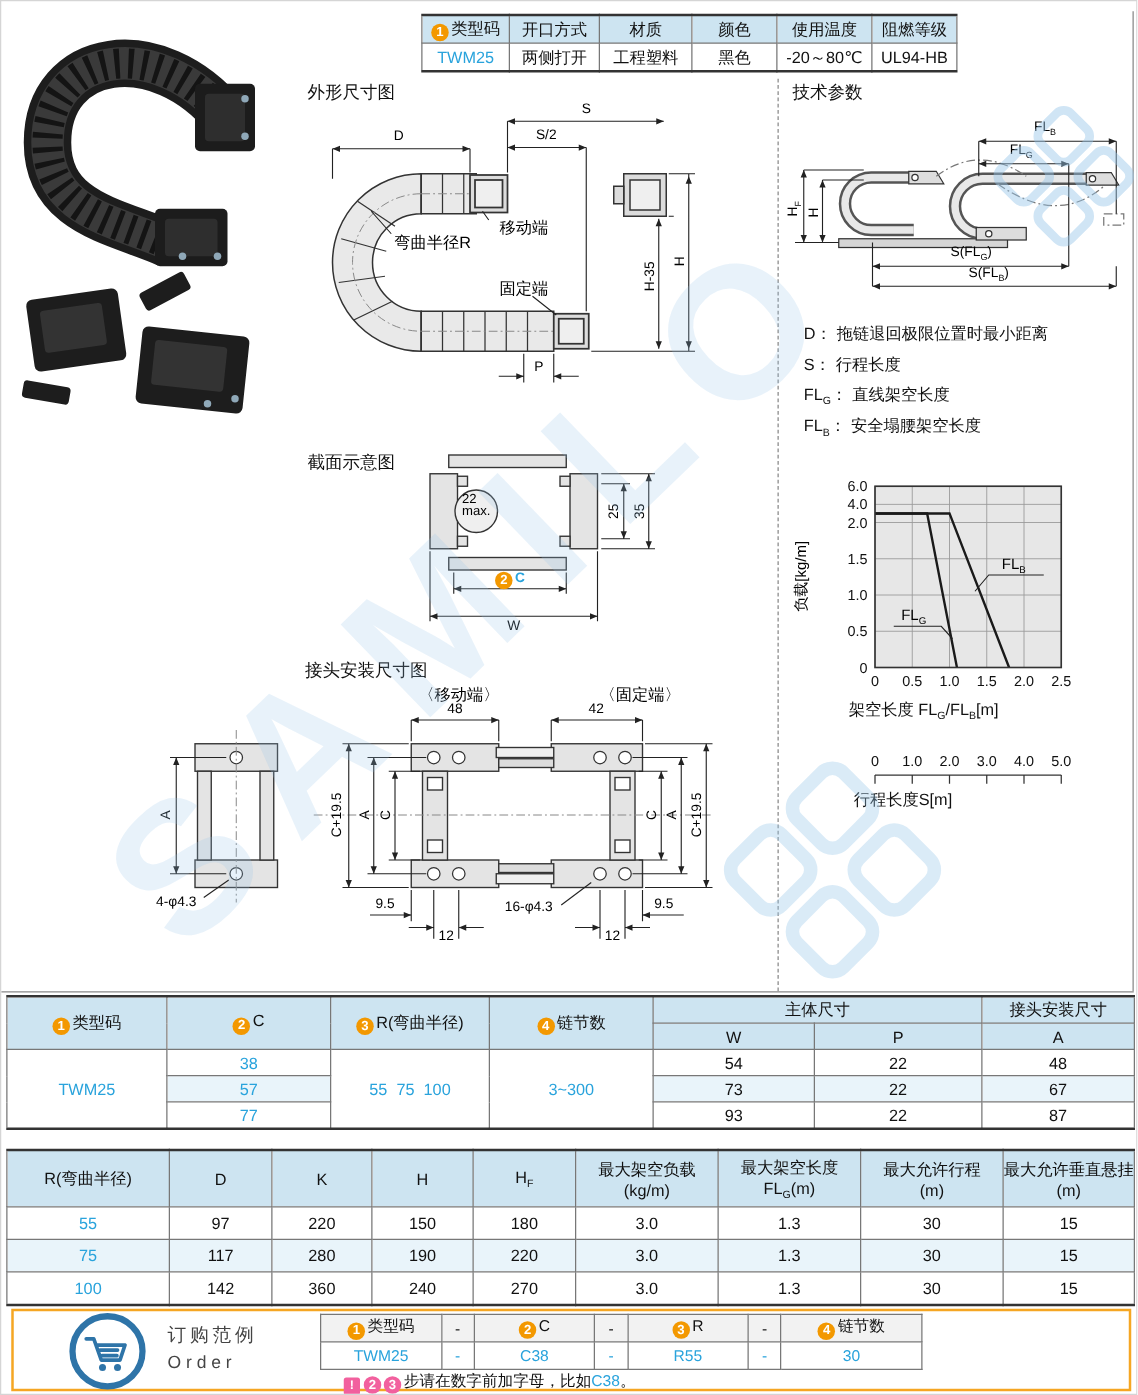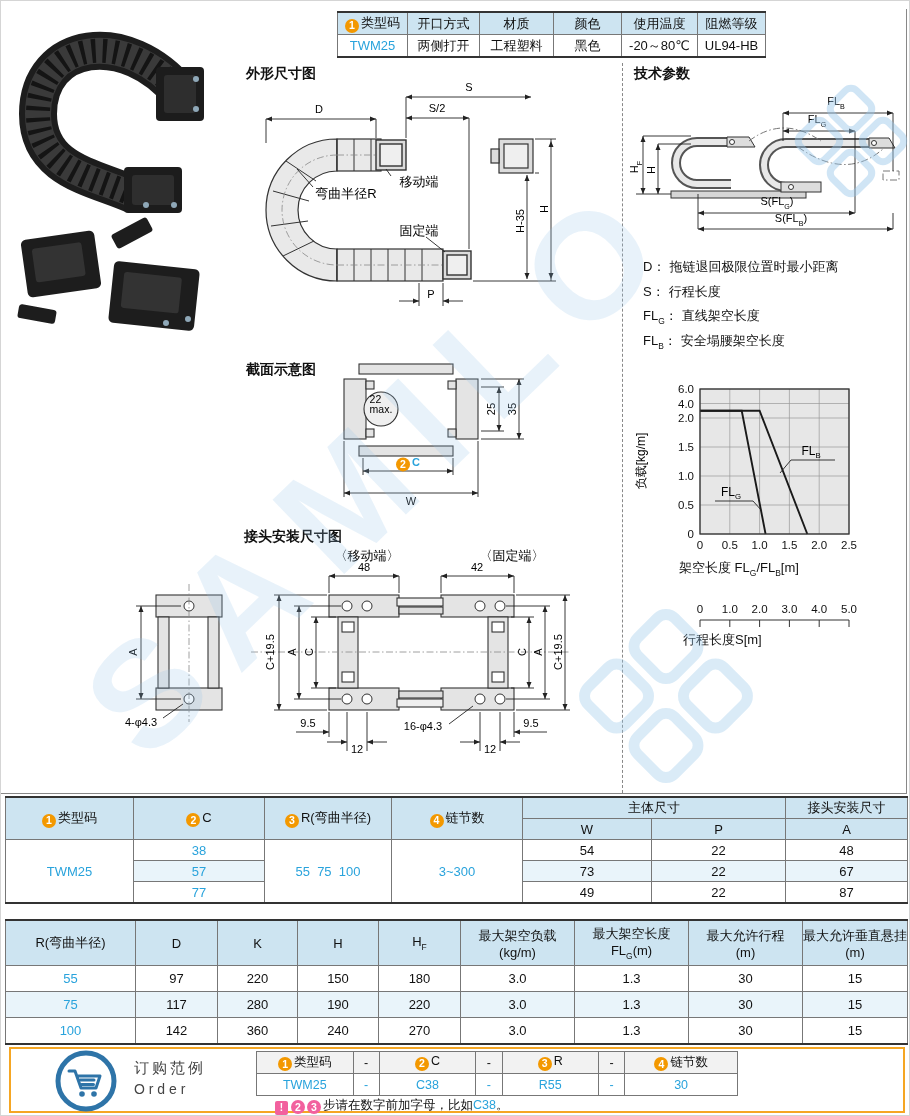--- a/index.html
+++ b/index.html
@@ -1,19 +1,19 @@
 <!DOCTYPE html>
 <html><head>
 <meta charset="utf-8">
 <style>
   html,body{margin:0;padding:0;background:#fff;}
   .page{position:relative;width:910px;height:1116px;background:#fff;overflow:hidden;
         font-family:"Liberation Sans","DejaVu Sans",sans-serif;color:#111;border:1px solid #d5d5d5;box-sizing:border-box;}
   .abs{position:absolute;}
-  .sec-title{position:absolute;font-weight:bold;font-size:14px;color:#111;white-space:nowrap;}
+  .sec-title{position:absolute;font-weight:normal;font-size:14px;color:#111;white-space:nowrap;}
   .dm{position:absolute;font-size:11px;color:#000;transform:translate(-50%,-50%);white-space:nowrap;background:transparent;}
   .dmv{position:absolute;font-size:11px;color:#000;transform:translate(-50%,-50%) rotate(-90deg);white-space:nowrap;}
   .cjk13{font-size:13px;}
   sub{font-size:0.65em;}
   .blu{color:#29A3DC;}
   .nb{display:inline-flex;width:14px;height:14px;border-radius:50%;background:#F39800;color:#fff;
       font-size:10.5px;font-weight:bold;align-items:center;justify-content:center;margin-right:2px;
       vertical-align:-2px;line-height:1;}
   .nb-pink{background:#F2609E;}
   .excl{display:inline-flex;width:13px;height:14px;background:#F2609E;color:#fff;font-weight:bold;
@@ -436,21 +436,21 @@
       <td>48</td>
     </tr>
     <tr>
       <td class="blu altrow">57</td>
       <td class="altrow">73</td>
       <td class="altrow">22</td>
       <td class="altrow">67</td>
     </tr>
     <tr>
       <td class="blu">77</td>
-      <td>49</td>
+      <td>93</td>
       <td>22</td>
       <td>87</td>
     </tr>
   </tbody>
     </table>
 
 
   <table class="t2">
     <colgroup>
         <col style="width:130px">

